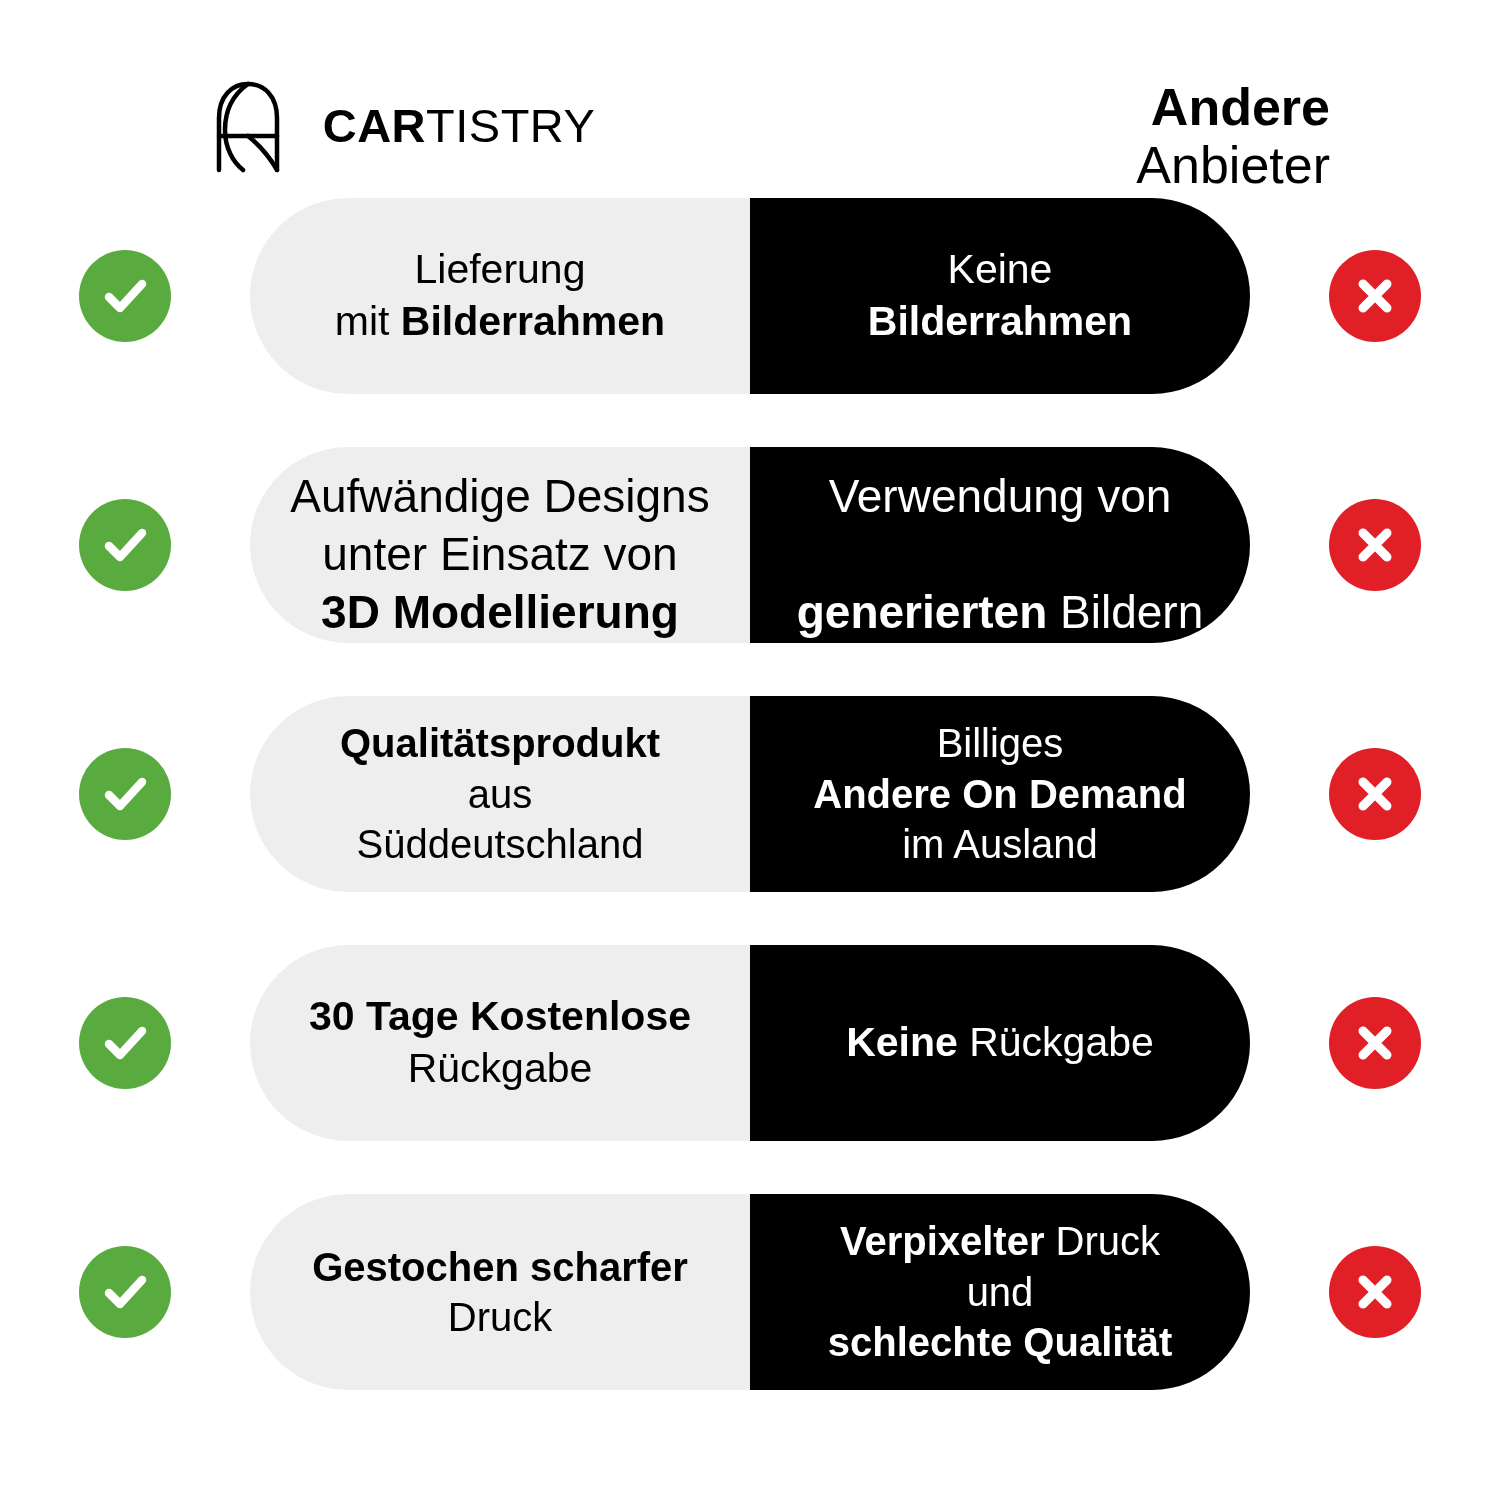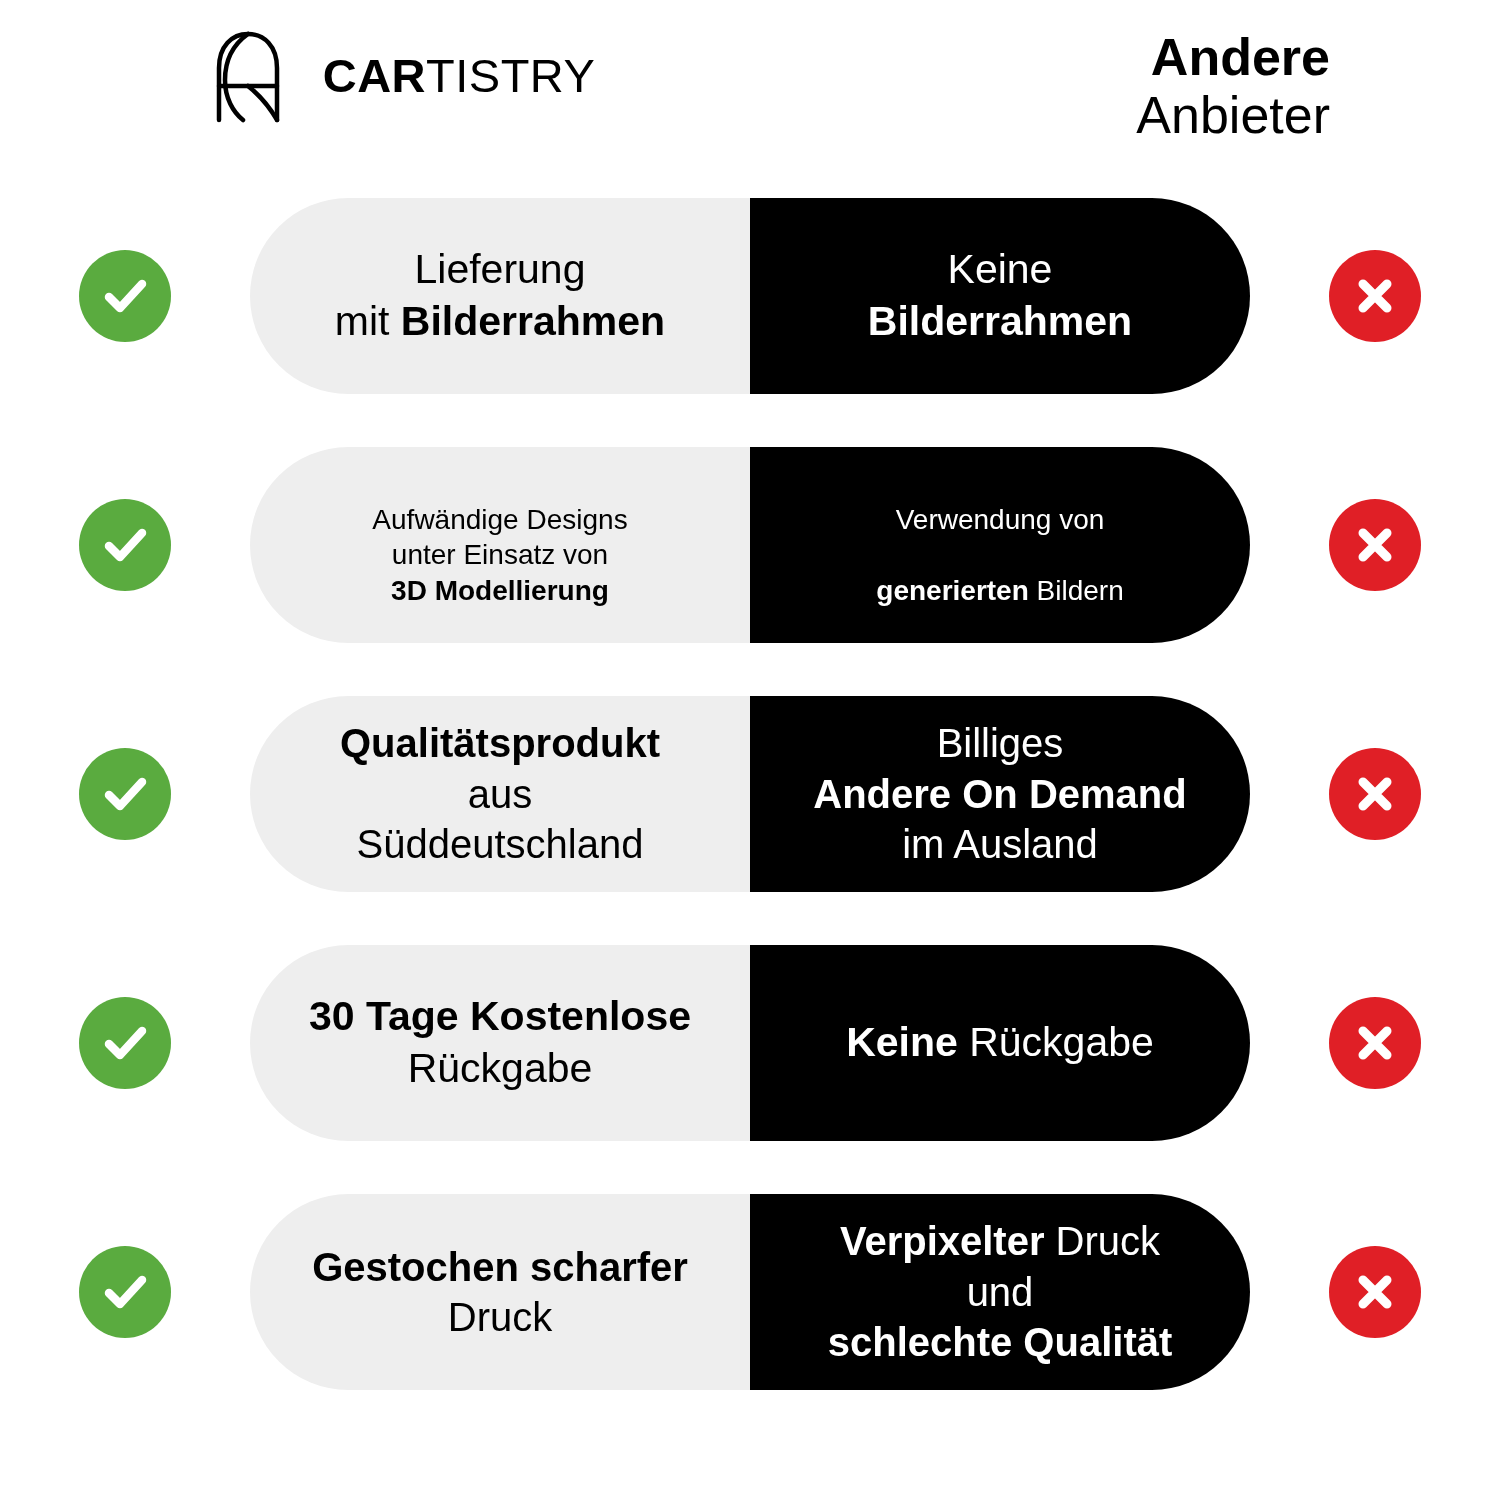--- a/index.html
+++ b/index.html
@@ -18,21 +18,21 @@
     position: relative;
     width: 1500px;
     height: 1500px;
     box-sizing: border-box;
   }
 
   
   .header {
     display: flex;
     align-items: flex-start;
-    padding: 28px 0 0 0;
+    padding: 78px 0 0 0;
     height: 170px;
     box-sizing: border-box;
   }
   .header-left {
     width: 750px;
     display: flex;
     align-items: center;
     justify-content: center;
     padding-left: 30px;
     box-sizing: border-box;
@@ -130,21 +130,21 @@
   }
   .pill-text {
     font-size: 39px;
     line-height: 1.26;
     font-weight: 400;
   }
   .pill-text b { font-weight: 700; }
 
   
   .row-1 .pill-text { font-size: 41px; }
-  .row-2 .pill-text { font-size: 28px; margin-top: 20px; }
+  .row-2 .pill-text { font-size: 46px; margin-top: 20px; }
   .row-3 .pill-text { font-size: 40px; }
   .row-4 .pill-text { font-size: 41px; }
   .row-5 .pill-text { font-size: 40px; }
 </style>
 </head>
 <body>
 
 <div class="page">
 
   <div class="header">

